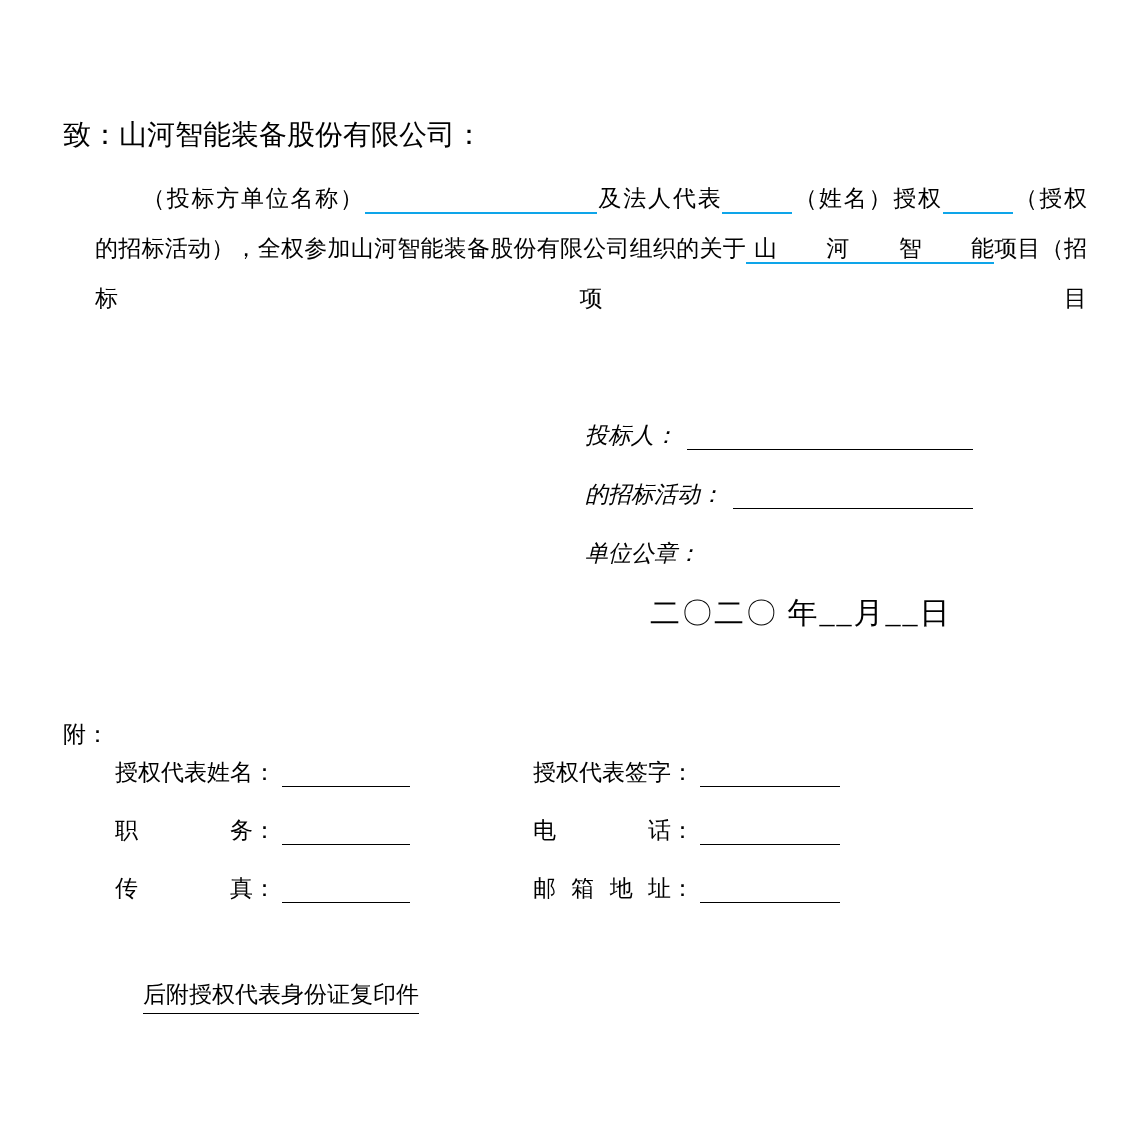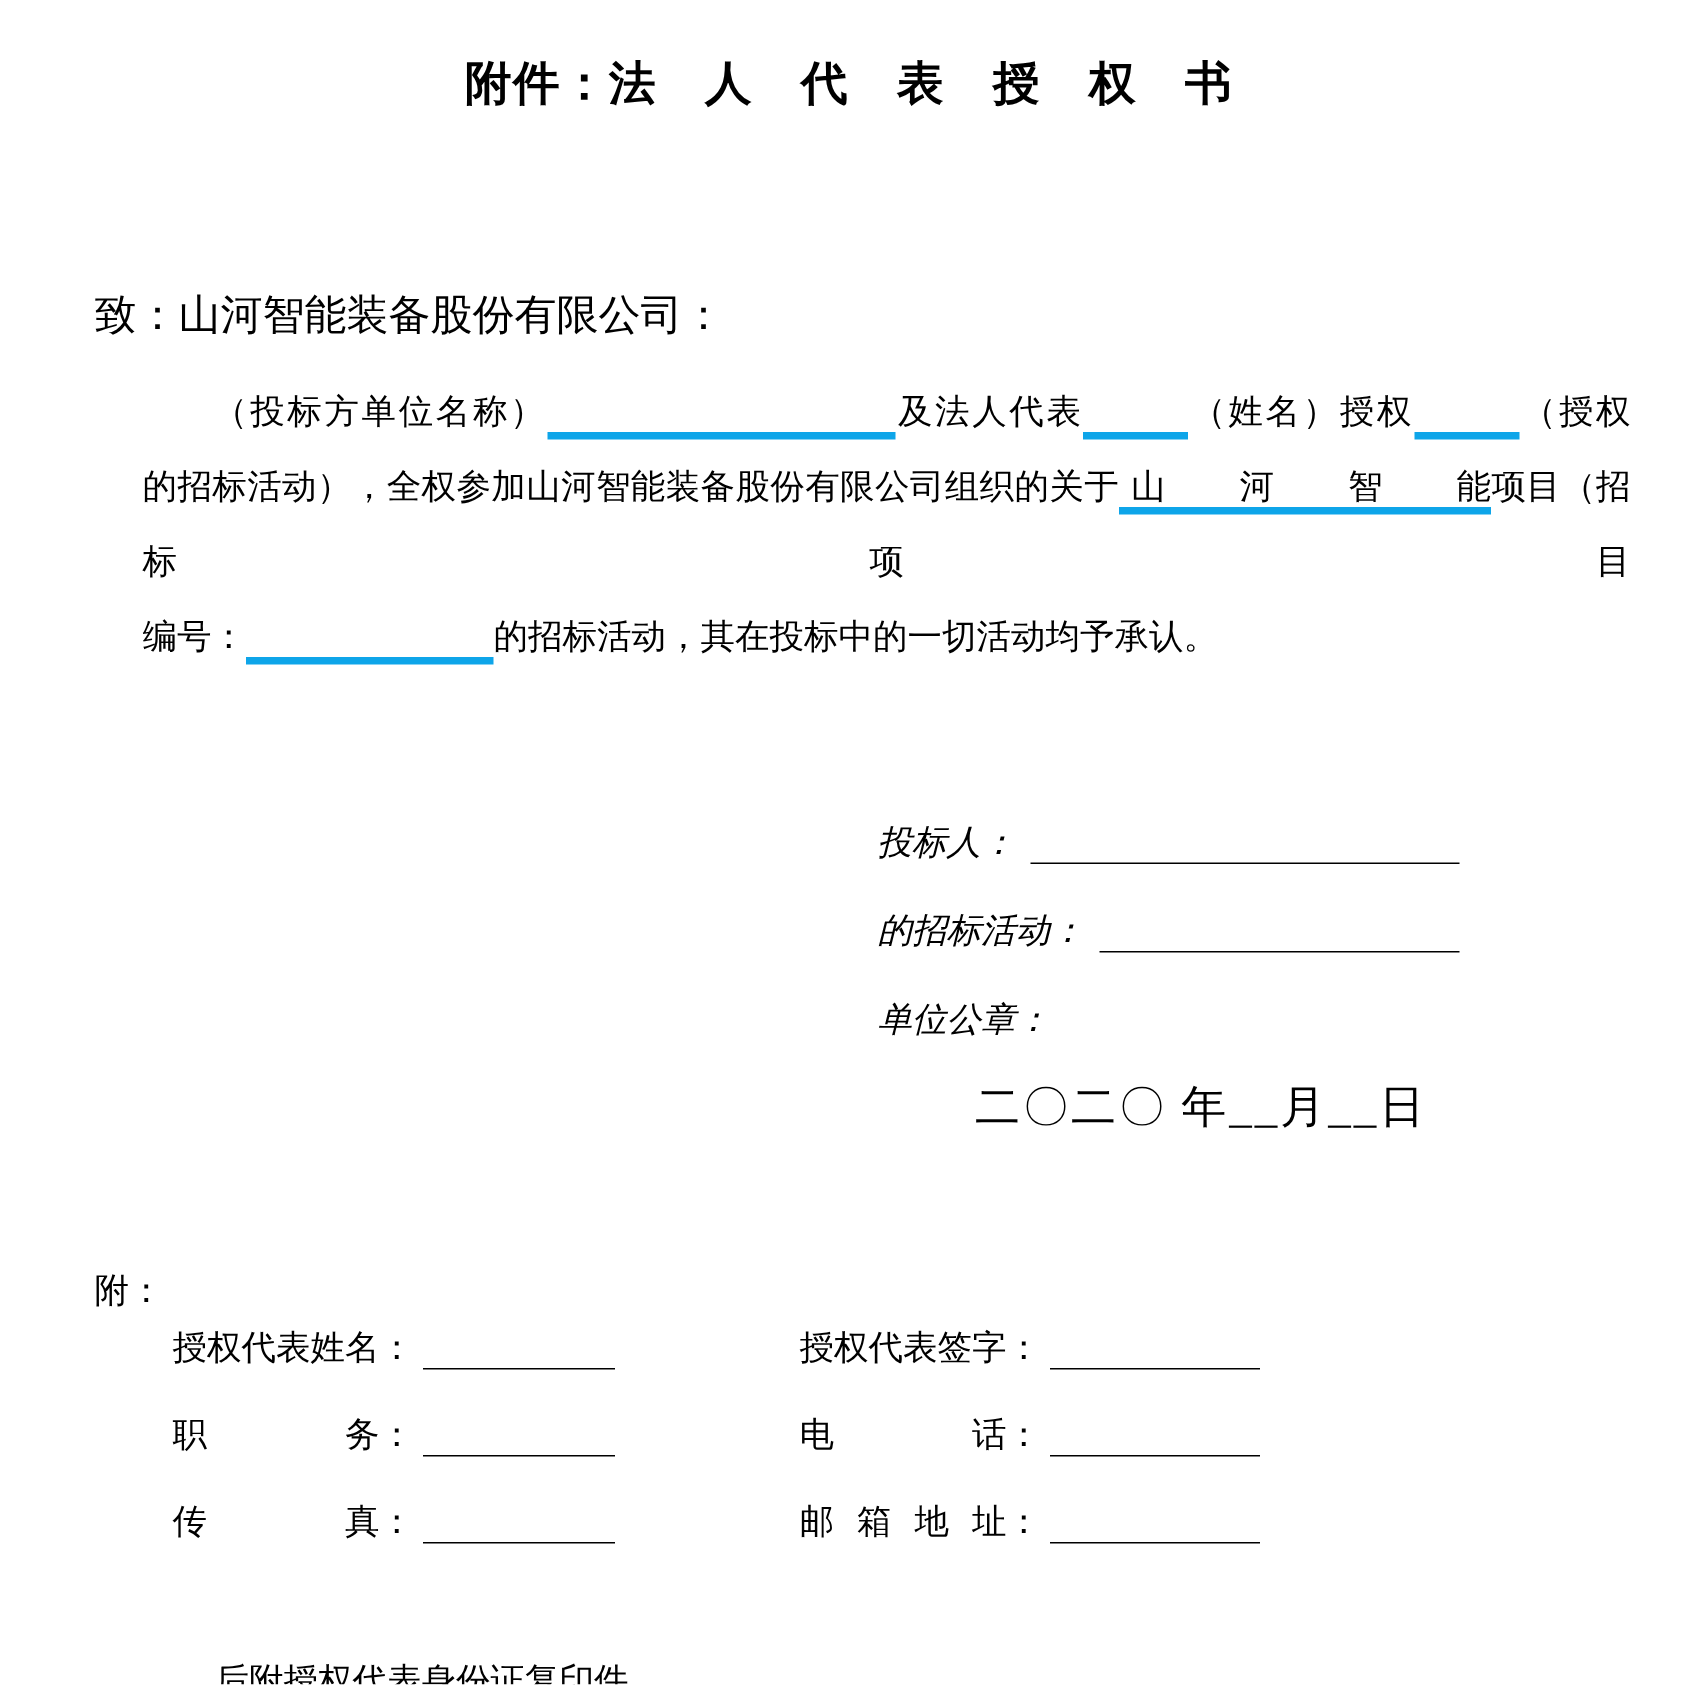--- a/index.html
+++ b/index.html
@@ -11,21 +11,21 @@
   .title{
     margin:36px 0 0 0;text-align:center;
     font-size:31px;font-weight:bold;line-height:40px;letter-spacing:1px;
   }
   .salutation{margin:118px 0 0 63px;font-size:28px;line-height:34px;}
   .paragraph{margin:22px 45px 0 95px;font-size:23px;line-height:50px;}
   .para-line{white-space:nowrap;}
   .para-line.justify{white-space:normal;text-align:justify;text-align-last:justify;text-justify:inter-character;}
   .para-line.indent{padding-left:47px;}
   .blank{
-    display:inline-block;border-bottom:5px solid #0ea5e9;
+    display:inline-block;border-bottom:2px solid #0ea5e9;
     line-height:26px;overflow:visible;white-space:nowrap;
   }
   .blank-xl{width:232px;}
   .blank-s{width:70px;}
   .blank-m{width:165px;}
   .blank-proj{width:240px;padding-left:8px;text-align:left;}
   .sig-block{margin:96px 0 0 585px;font-size:23px;}
   .sig-line{display:flex;align-items:baseline;width:388px;margin-bottom:28px;}
   .sig-label{white-space:nowrap;font-style:italic;}
   .sig-blank{flex:1;border-bottom:1px solid #000;margin-left:10px;}
@@ -39,28 +39,26 @@
   .att-colon{margin-right:6px;}
   .att-blank{display:inline-block;border-bottom:1px solid #000;width:128px;}
   .att-blank.right{width:140px;}
   .att-footer{margin:48px 0 0 143px;font-size:23px;}
   .att-footer span{display:inline-block;border-bottom:1px solid #000;padding-bottom:3px;}
 </style>
 </head>
 <body>
 
 <div class="page">
-  <h1 class="title">附件：法　人　代　表　授　权　书</h1>
 
   <div class="salutation">致：山河智能装备股份有限公司：</div>
 
   <div class="paragraph" id="paragraph">
       <div class="para-line justify indent"><span>（投标方单位名称）</span><span class="blank blank-xl">&nbsp;</span><span>及法人代表</span><span class="blank blank-s">&nbsp;</span><span>（姓名）授权</span><span class="blank blank-s">&nbsp;</span><span>（授权</span></div>
       <div class="para-line justify"><span>的招标活动），全权参加山河智能装备股份有限公司组织的关于</span><span class="blank blank-proj">山河智能</span><span>项目（招标项目</span></div>
-      <div class="para-line"><span>编号：</span><span class="blank blank-m">&nbsp;</span><span>的招标活动，其在投标中的一切活动均予承认。</span></div>
     </div>
 
   <div class="sig-block" id="sig-block">
       <div class="sig-line">
         <span class="sig-label">投标人：</span>
         <span class="sig-blank">&nbsp;</span>
       </div>
       <div class="sig-line">
         <span class="sig-label">的招标活动：</span>
         <span class="sig-blank">&nbsp;</span>

